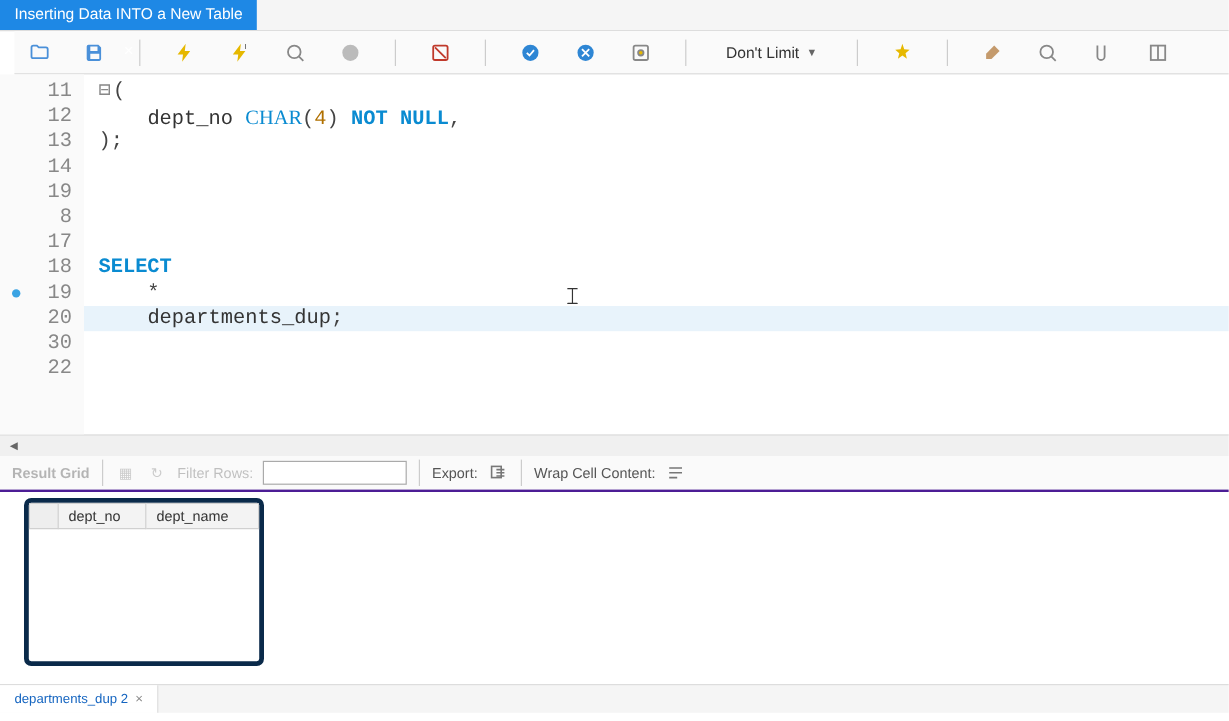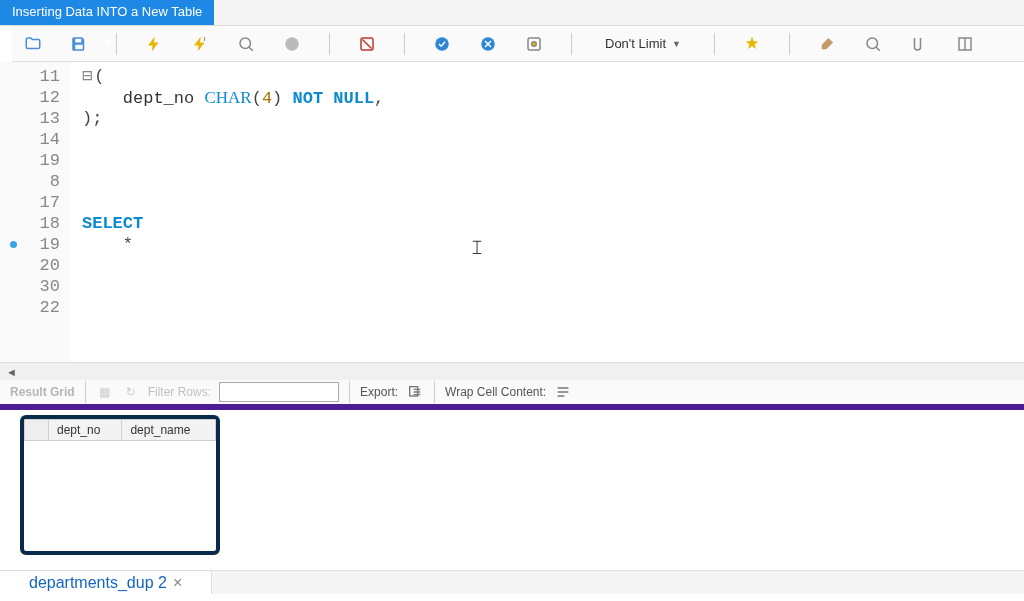--- a/index.html
+++ b/index.html
@@ -21,31 +21,31 @@
   .code .row { height: 21px; white-space: pre; }
   .kw { color: #0a8bd1; font-weight: bold; }
   .typ { color: #0a8bd1; font-family: Liberation Serif, serif; }
   .pn { color: #444; }
   .id { color: #333; }
   .num { color: #b07000; }
   .hl { background: #e8f3fb; margin-left: -12px; padding-left: 12px; }
   .cursor-ibeam { position: absolute; left: 400px; top: 175px; font-family: serif; font-size: 20px; color: #333; }
   .hscroll { height: 18px; background: #f0f0f0; border-top: 1px solid #ddd; display: flex; align-items: center; padding-left: 6px; }
   .hscroll .arrow { font-size: 11px; color: #666; }
-  .result-toolbar { height: 30px; display: flex; align-items: center; gap: 8px; padding: 0 10px; background: #fafafa; border-bottom: 6px solid #4c1d95; font-size: 12px; color: #555; }
+  .result-toolbar { height: 30px; display: flex; align-items: center; gap: 8px; padding: 0 10px; background: #fafafa; border-bottom: 2px solid #4c1d95; font-size: 12px; color: #555; }
   .result-toolbar .lbl { font-weight: bold; color: #333; }
   .filter-input { width: 120px; height: 20px; border: 1px solid #aaa; background: #fff; }
   .rt-icon { width: 18px; height: 18px; display: inline-flex; align-items: center; justify-content: center; color: #777; cursor: pointer; }
   .result-area { position: relative; height: 160px; background: #fff; }
   .result-table-wrap { position: absolute; left: 20px; top: 5px; width: 200px; height: 140px; border: 4px solid #0a2a4a; border-radius: 6px; background: #fff; overflow: hidden; }
   .result-table { width: 100%; border-collapse: collapse; font-size: 12px; }
   .result-table th { background: #f3f3f3; border: 1px solid #d0d0d0; padding: 3px 8px; font-weight: normal; color: #333; text-align: left; }
   .result-table th.rownum-hdr { width: 24px; background: #eee; }
   .footer-tab-bar { height: 24px; display: flex; align-items: stretch; background: #f5f5f5; border-top: 1px solid #ddd; }
-  .footer-tab { padding: 3px 29px; font-size: 16px; color: #1565c0; background: #fff; border-right: 1px solid #ddd; display: flex; align-items: center; gap: 6px; }
+  .footer-tab { padding: 3px 12px; font-size: 11px; color: #1565c0; background: #fff; border-right: 1px solid #ddd; display: flex; align-items: center; gap: 6px; }
   .footer-tab .x { color: #888; cursor: pointer; }
   .obscured { opacity: 0.35; }
 </style>
 </head>
 <body>
 
 <div class="tab-bar">
   <div class="tab">
     <span>Inserting Data INTO a New Table</span>
     <span class="tab-close">×</span>
@@ -167,20 +167,21 @@
     <span class="cursor-ibeam">𝙸</span>
   <div class="row"><span style="color: rgb(136, 136, 136); margin-right: 2px;">⊟</span><span class="pn">(</span></div>
       <div class="row"><span class="pn">    </span><span class="id">dept_no </span><span class="typ">CHAR</span><span class="pn">(</span><span class="num">4</span><span class="pn">) </span><span class="kw">NOT NULL</span><span class="pn">,</span></div>
       <div class="row"><span class="pn">);</span></div>
       <div class="row"></div>
       <div class="row"></div>
       <div class="row"></div>
       <div class="row"></div>
       <div class="row"><span class="kw">SELECT</span></div>
       <div class="row"><span class="pn">    *</span></div>
+      <div class="row hl"><span class="pn">    </span><span class="id">departments_dup</span><span class="pn">;</span></div>
     </div>
 </div>
 
 <div class="hscroll">
   <span class="arrow">◄</span>
 </div>
 
 <div class="result-toolbar">
   <span class="lbl obscured">Result Grid</span>
   <span class="sep"></span>

